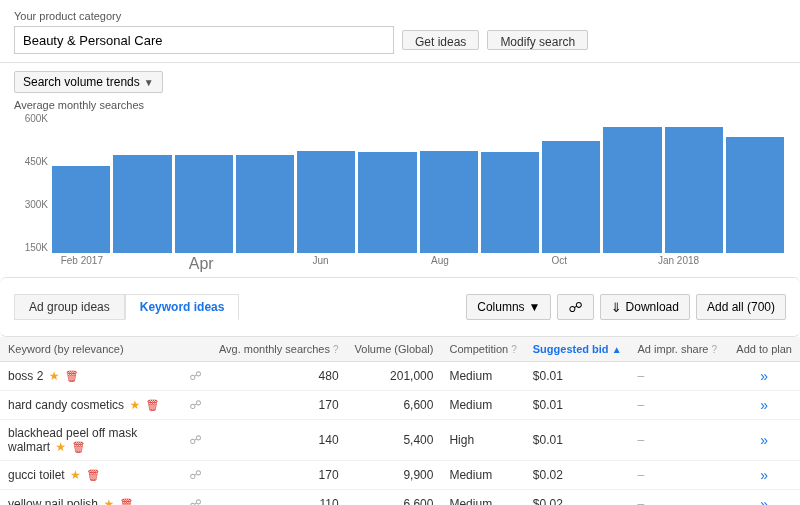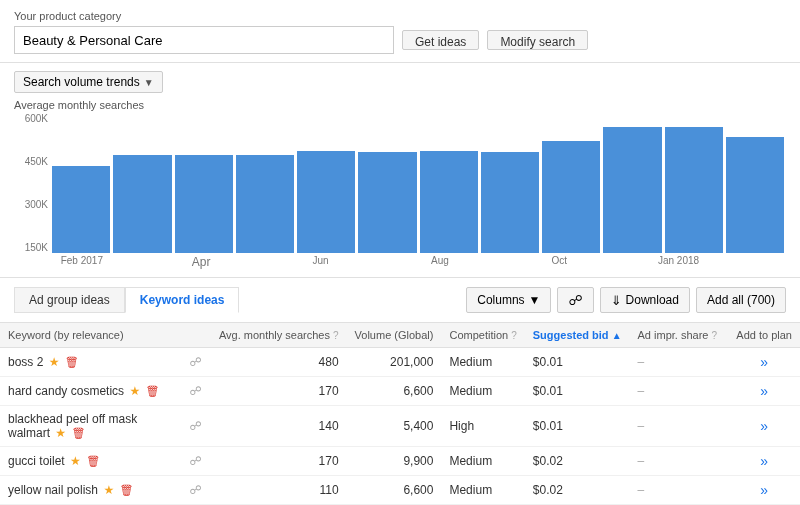--- a/index.html
+++ b/index.html
@@ -16,21 +16,21 @@
     .trends-btn { border: 1px solid #ccc; background: #f5f5f5; padding: 3px 8px; font-size: 12px; cursor: pointer; border-radius: 2px; display: flex; align-items: center; gap: 4px; }
     .trends-arrow { font-size: 10px; color: #555; }
     .avg-monthly-label { font-size: 11px; color: #555; margin-bottom: 2px; }
     .chart-container { position: relative; width: 770px; height: 160px; }
     .chart-y-labels { position: absolute; left: 0; top: 0; bottom: 20px; width: 38px; display: flex; flex-direction: column; justify-content: space-between; align-items: flex-end; padding-right: 4px; }
     .y-label { font-size: 10px; color: #777; }
     .chart-area { position: absolute; left: 38px; right: 0; top: 0; bottom: 20px; display: flex; align-items: flex-end; gap: 3px; }
     .bar { background: #4a90d9; flex: 1; }
     .chart-x-labels { position: absolute; left: 38px; right: 16px; bottom: 0; height: 18px; display: flex; }
 
-    .tabs-toolbar { display: flex; align-items: center; justify-content: space-between; border-top: 1px solid #e0e0e0; border-bottom: 1px solid #e0e0e0; padding: 9px 14px; }
+    .tabs-toolbar { display: flex; align-items: center; justify-content: space-between; border-top: 1px solid #e0e0e0; border-bottom: 1px solid #e0e0e0; padding: 16px 14px; border-radius: 6px; }
     .tabs { display: flex; gap: 0; }
     .tab { padding: 5px 14px; font-size: 12px; cursor: pointer; border: 1px solid #e0e0e0; background: #f5f5f5; color: #333; }
     .tab.active { background: #fff; border-bottom: 1px solid #fff; color: #1a73e8; font-weight: bold; }
     .toolbar-right { display: flex; align-items: center; gap: 6px; }
     .toolbar-btn { border: 1px solid #ccc; background: #f5f5f5; padding: 4px 10px; font-size: 12px; cursor: pointer; border-radius: 2px; display: flex; align-items: center; gap: 4px; height: 26px; justify-content: space-between; }
     .toolbar-btn.add-all { background: #f5f5f5; }
 
     .table { width: 100%; border-collapse: collapse; padding-left: 29px; }
     .table th { background: #f5f5f5; border-bottom: 1px solid #e0e0e0; padding: 6px 8px; font-size: 11px; color: #555; font-weight: normal; text-align: left; white-space: nowrap; }
     .table th .sort-icon { color: #1a73e8; font-size: 10px; }
@@ -97,21 +97,21 @@
         <div class="bar" style="height: 73%;"></div>
         <div class="bar" style="height: 72%;"></div>
         <div class="bar" style="height: 80%;"></div>
         <div class="bar" style="height: 90%;"></div>
         <div class="bar" style="height: 90%;"></div>
         <div class="bar" style="height: 83%;"></div>
       </div>
     <div class="chart-x-labels" id="chart-x-labels">
     <div style="flex: 1 1 0%; font-size: 10px; color: rgb(119, 119, 119); text-align: center;">Feb 2017</div>
         <div style="flex: 1 1 0%; font-size: 10px; color: rgb(119, 119, 119); text-align: center;"></div>
-        <div style="flex: 1 1 0%; font-size: 12px; color: rgb(119, 119, 119); text-align: center;">Apr</div>
+        <div style="flex: 1 1 0%; font-size: 16px; color: rgb(119, 119, 119); text-align: center;">Apr</div>
         <div style="flex: 1 1 0%; font-size: 10px; color: rgb(119, 119, 119); text-align: center;"></div>
         <div style="flex: 1 1 0%; font-size: 10px; color: rgb(119, 119, 119); text-align: center;">Jun</div>
         <div style="flex: 1 1 0%; font-size: 10px; color: rgb(119, 119, 119); text-align: center;"></div>
         <div style="flex: 1 1 0%; font-size: 10px; color: rgb(119, 119, 119); text-align: center;">Aug</div>
         <div style="flex: 1 1 0%; font-size: 10px; color: rgb(119, 119, 119); text-align: center;"></div>
         <div style="flex: 1 1 0%; font-size: 10px; color: rgb(119, 119, 119); text-align: center;">Oct</div>
         <div style="flex: 1 1 0%; font-size: 10px; color: rgb(119, 119, 119); text-align: center;"></div>
         <div style="flex: 1 1 0%; font-size: 10px; color: rgb(119, 119, 119); text-align: center;">Jan 2018</div>
         <div style="flex: 1 1 0%; font-size: 10px; color: rgb(119, 119, 119); text-align: center;"></div>
       </div>

